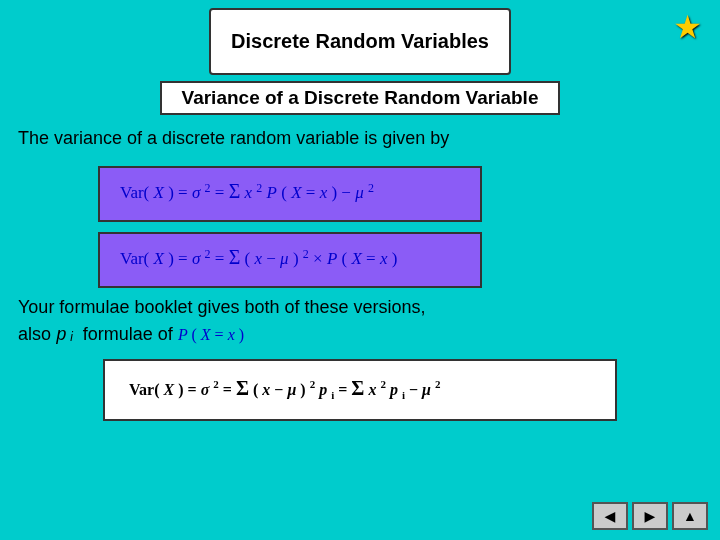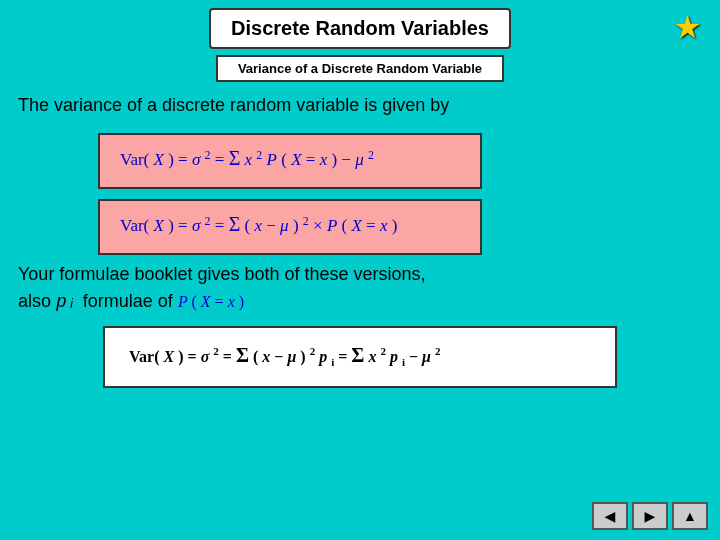--- a/index.html
+++ b/index.html
@@ -13,37 +13,37 @@
       color: #000;
       overflow: hidden;
       position: relative;
     }
 
     .title-box {
       background-color: white;
       border: 2px solid #333;
       border-radius: 4px;
       text-align: center;
-      padding: 7px 20px;
+      padding: 20px 20px;
       font-size: 20px;
       font-weight: bold;
       display: inline-block;
       margin: 8px auto 0 auto;
       display: block;
       width: fit-content;
       margin: 8px auto 0 auto;
     }
 
     .subtitle-box {
       background-color: white;
       border: 2px solid #333;
       border-radius: 0;
       text-align: center;
       padding: 4px 20px;
-      font-size: 13px;
+      font-size: 19px;
       font-weight: bold;
       display: block;
       width: fit-content;
       margin: 6px auto 0 auto;
     }
 
     .star {
       position: absolute;
       top: 8px;
       right: 18px;
@@ -82,21 +82,21 @@
       cursor: pointer;
       font-size: 14px;
       color: #000;
     }
 
     .indent {
       margin-left: 50px;
     }
 
     .formula-area {
-      background: #fca5a5;
+      background: #8b5cf6;
       border: 2px solid #333;
       padding: 6px 20px;
       display: inline-block;
       font-family: "Times New Roman", serif;
       font-size: 15px;
       margin: 6px 0 6px 80px;
     }
 
     .formula-area-center {
       background: white;

